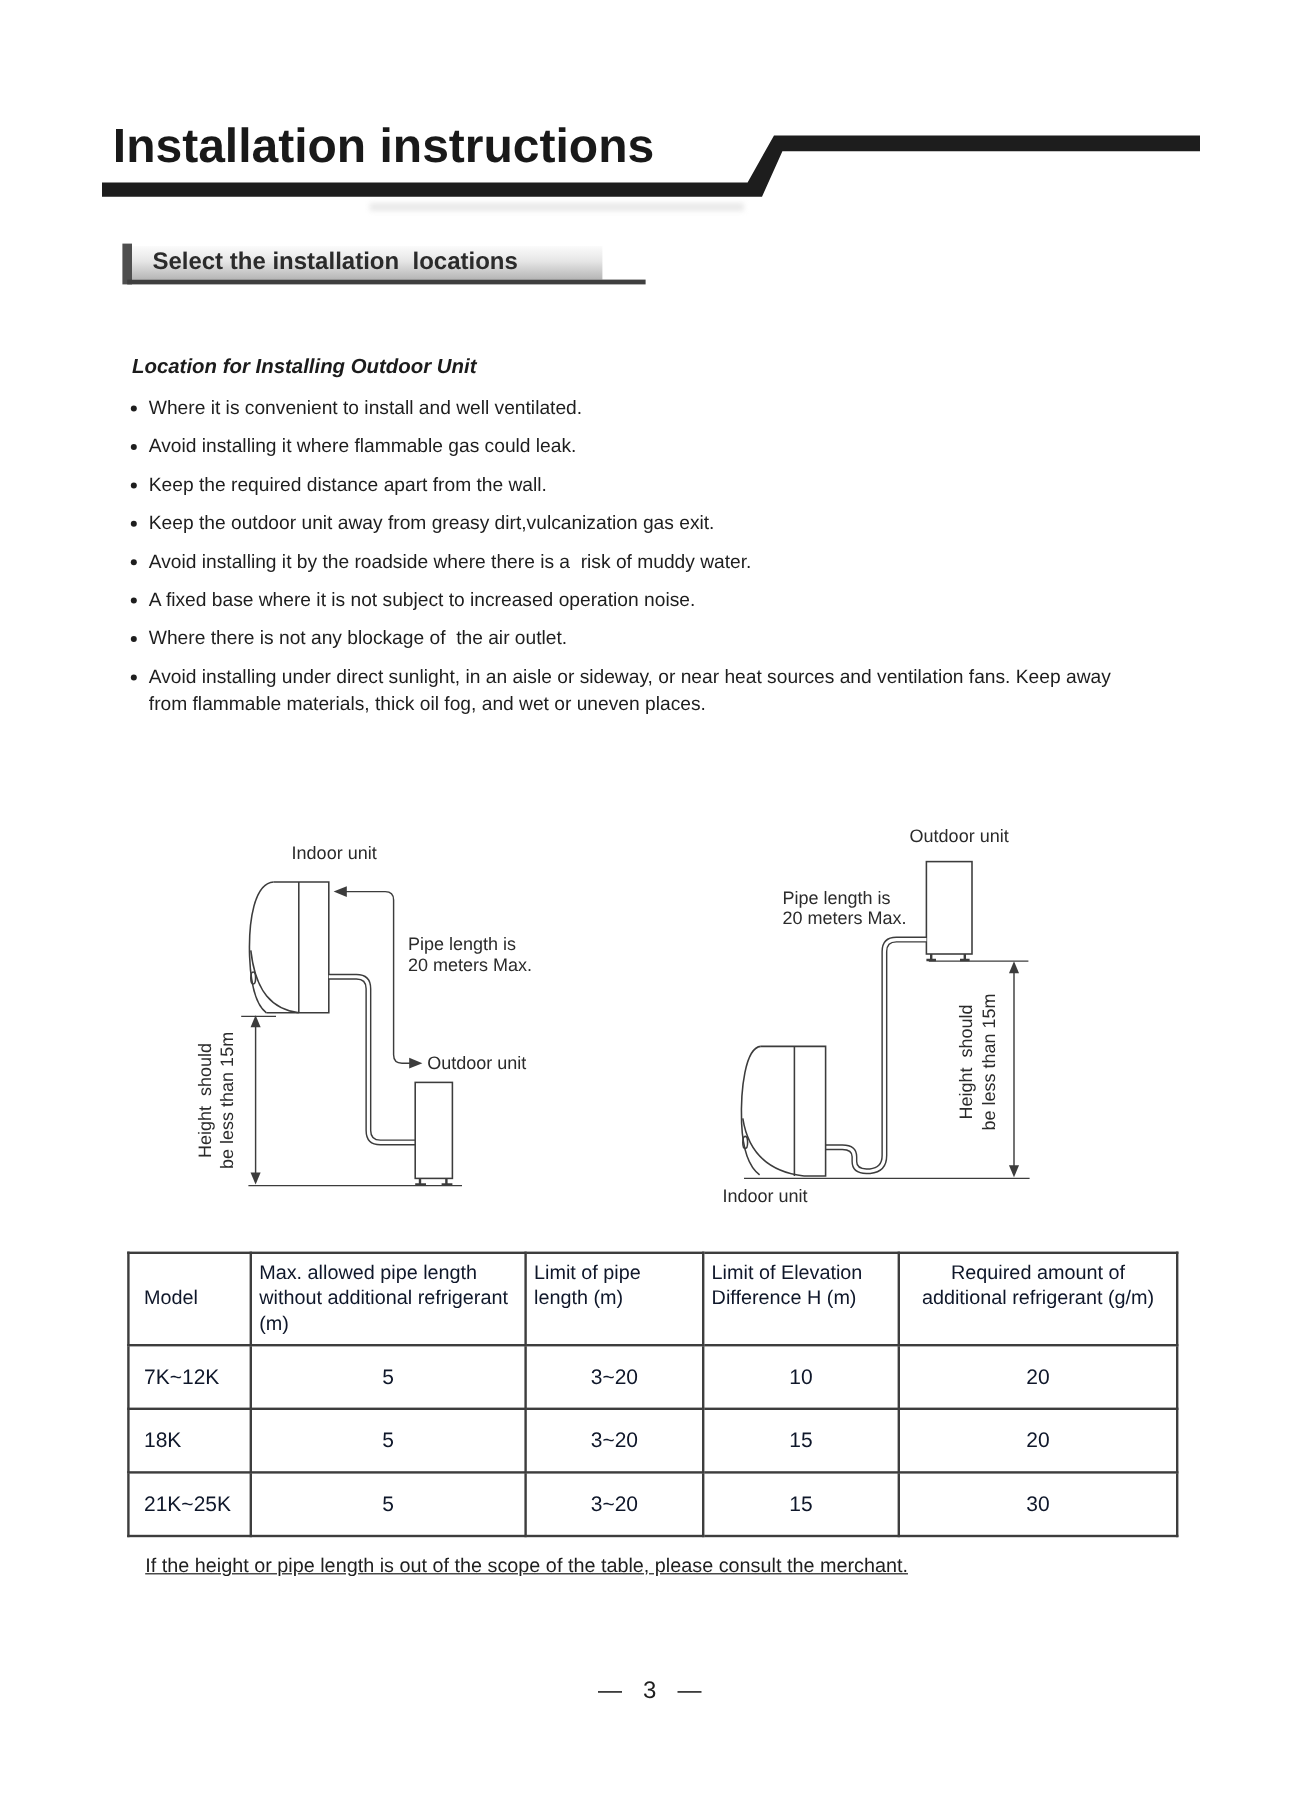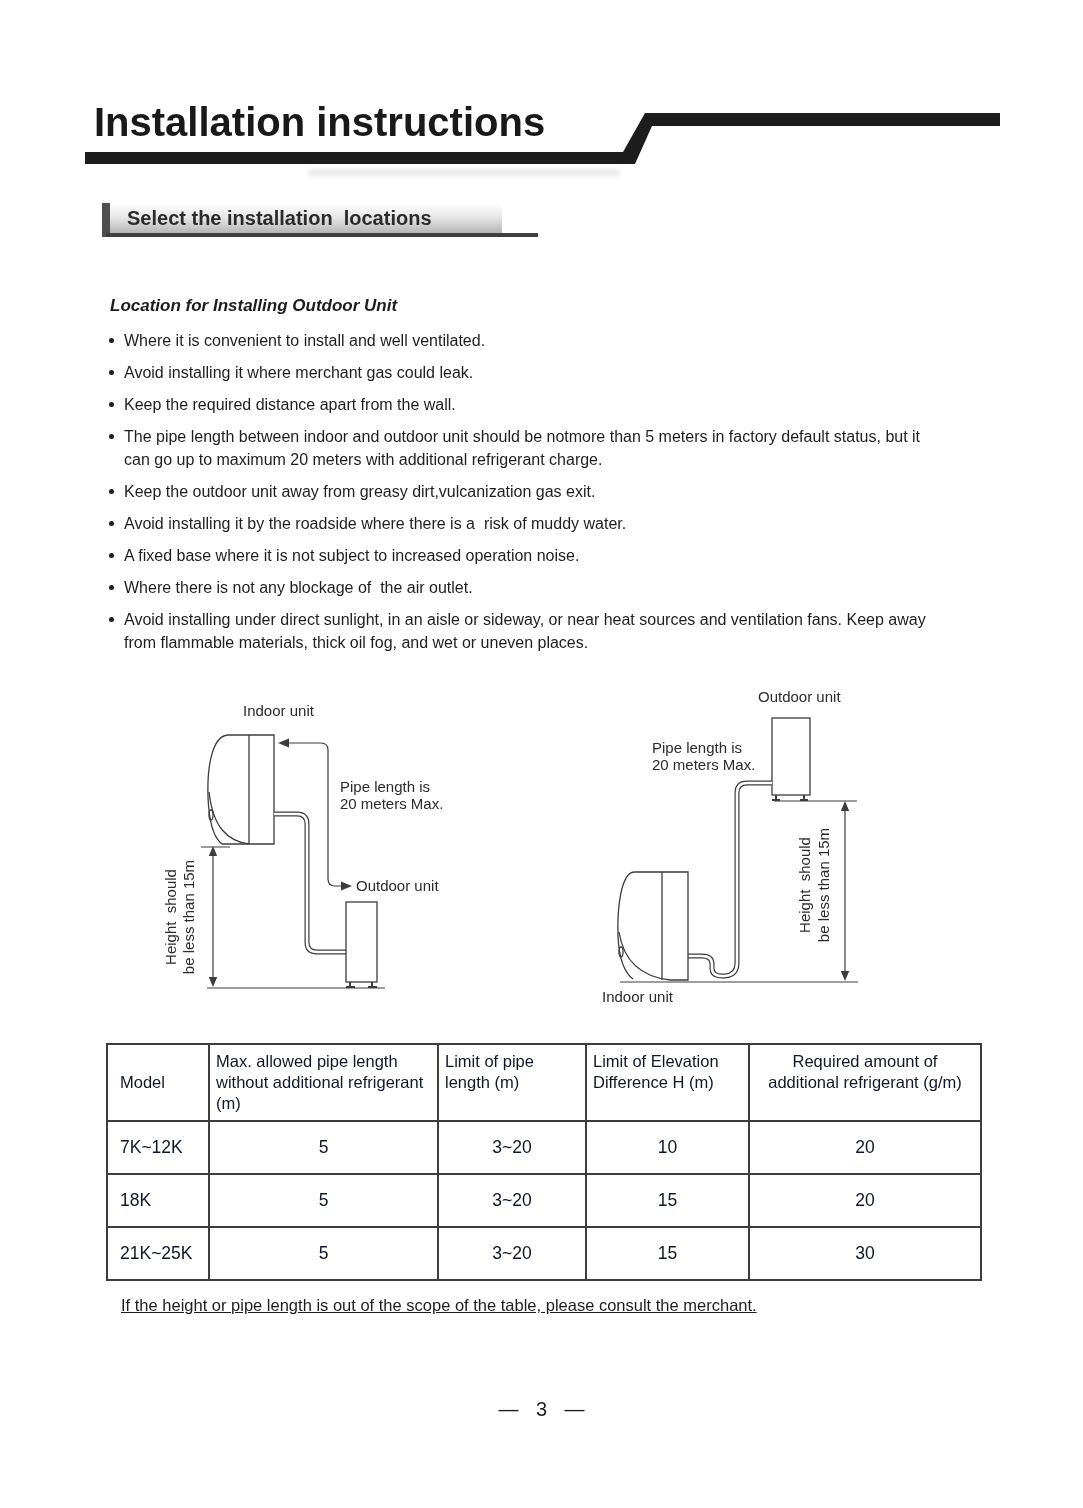--- a/index.html
+++ b/index.html
@@ -98,23 +98,22 @@
   <div class="sec-bar"></div>
   <div class="sec-box">
     <span class="sec-title">Select the installation  locations</span>
   </div>
   <div class="sec-underline"></div>
 
   <h2 class="sub-heading">Location for Installing Outdoor Unit</h2>
 
   <ul class="bullets">
     <li>Where it is convenient to install and well ventilated.</li>
-    <li>Avoid installing it where merchant gas could leak.</li>
+    <li>Avoid installing it where flammable gas could leak.</li>
     <li>Keep the required distance apart from the wall.</li>
-    <li>The pipe length between indoor and outdoor unit should be notmore than 5 meters in factory default status, but it can go up to maximum 20 meters with additional refrigerant charge.</li>
     <li>Keep the outdoor unit away from greasy dirt,vulcanization gas exit.</li>
     <li>Avoid installing it by the roadside where there is a  risk of muddy water.</li>
     <li>A fixed base where it is not subject to increased operation noise.</li>
     <li>Where there is not any blockage of  the air outlet.</li>
     <li>Avoid installing under direct sunlight, in an aisle or sideway, or near heat sources and ventilation fans. Keep away from flammable materials, thick oil fog, and wet or uneven places.</li>
   </ul>
 
   <div class="diagram diagram-left">
     <svg width="320" height="320" viewBox="0 0 320 320">
       <g stroke="#3c3c3c" fill="none" stroke-width="1.3">

